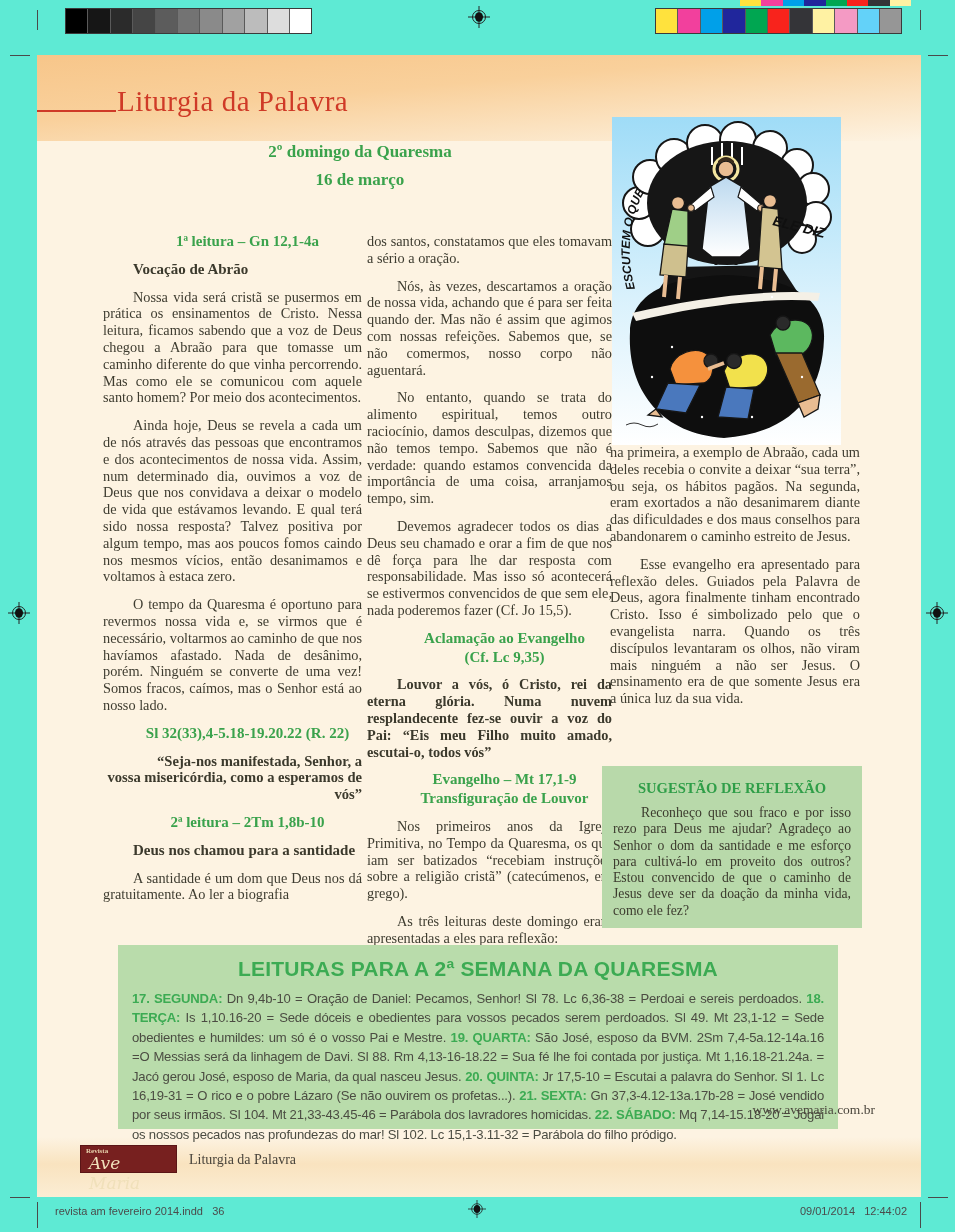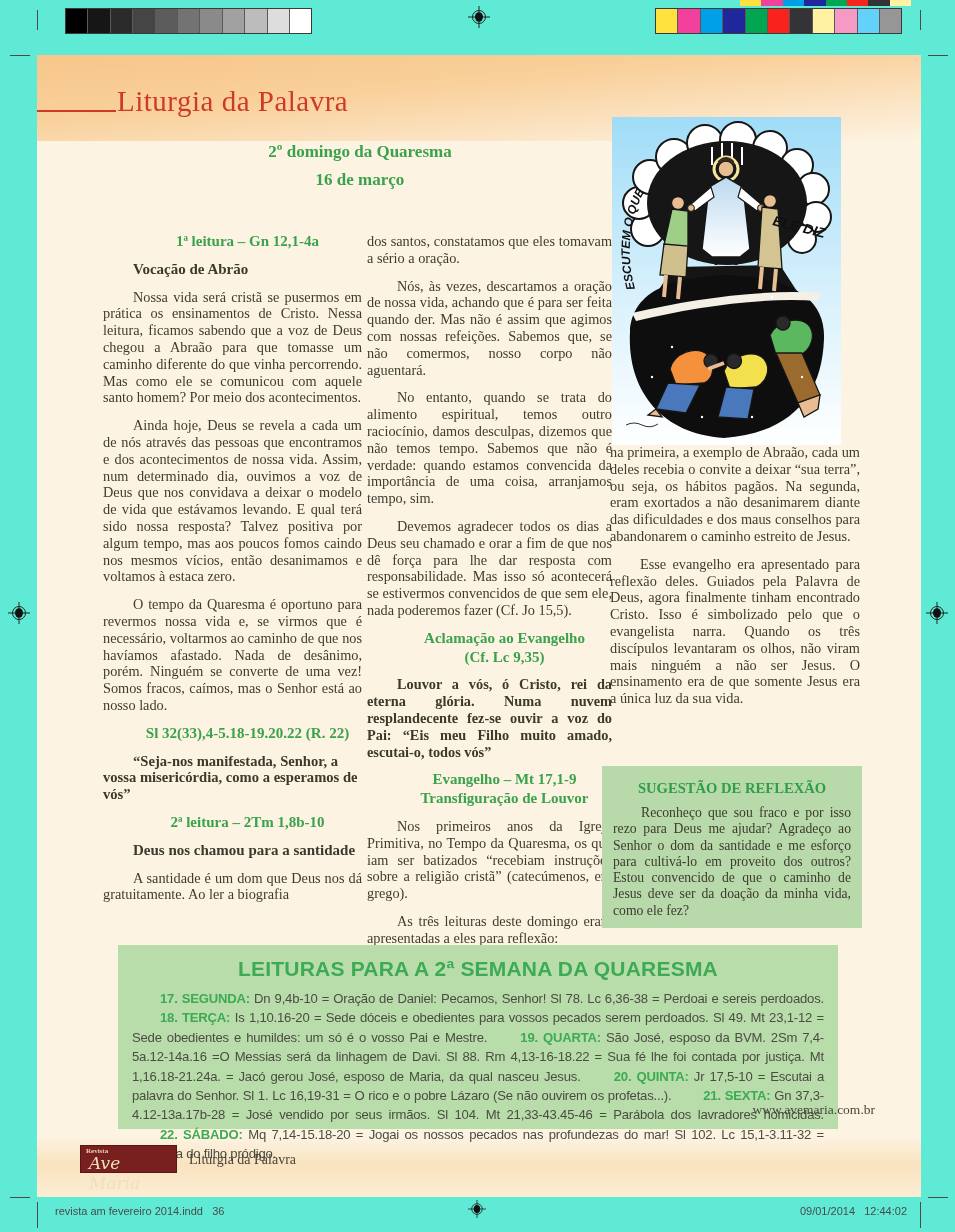--- a/index.html
+++ b/index.html
@@ -27,32 +27,32 @@
   .heads .h1{font-size:19px;letter-spacing:.3px;}
   .heads .h2{font-size:17px;margin-top:9px;}
   .heads .h3{font-size:17px;margin-top:8px;}
   
   .col{position:absolute;font-size:14.3px;line-height:16.8px;color:#3e3c30;text-align:justify;}
   .col p{margin:0 0 11px 0;text-indent:30px;}
   .col p.cont{text-indent:0;}
   .hg{color:#3aa24c;font-weight:bold;text-align:center;font-size:15px;margin:0 0 8px 0;text-indent:0;}
   .hg.tight{margin-bottom:2px;}
   .hb{color:#3b392c;font-weight:bold;text-align:left;font-size:15px;margin:0 0 10px 0;text-indent:0;}
-  .quote{color:#3b392c;font-weight:bold;text-align:left;font-size:14.6px;margin:0 0 20px 0;text-indent:0;}
+  .quote{color:#3b392c;font-weight:bold;text-align:right;font-size:14.6px;margin:0 0 20px 0;text-indent:0;}
   .bq{font-weight:bold;color:#3b392c;}
   .gap{margin-top:17px;}
   
   .reflect{position:absolute;left:565px;top:711px;width:260px;height:162px;background:#b8d9aa;}
   .reflect .rt{color:#2f9e48;font-weight:bold;text-align:center;font-size:14.6px;margin:14px 0 8px 0;}
   .reflect .rb{font-size:13.7px;line-height:16.3px;color:#3c3b2e;text-align:justify;padding:0 11px;text-indent:28px;}
   .readings{position:absolute;left:81px;top:890px;width:720px;height:184px;background:#b9dcab;
             font-family:"Liberation Sans",sans-serif;}
   .readings .lt{color:#3cab53;font-weight:bold;text-align:center;font-size:21px;margin:12px 0 8px 0;letter-spacing:.2px;}
   .readings .lb{font-size:13.1px;line-height:19.4px;color:#4b4c42;text-align:justify;padding:0 14px;letter-spacing:-.2px;}
-  .readings .day{color:#3cab53;font-weight:bold;margin-left:28px;}
+  .readings .day{color:#3cab53;font-weight:bold;}
   
   .logo{position:absolute;left:43px;top:1090px;width:97px;height:28px;background:#77201f;
         border:1px solid #5a1516;box-sizing:border-box;}
   .logo .lr{position:absolute;left:5px;top:1px;font-size:7px;color:#e8d4ae;font-weight:bold;}
   .logo .lm{position:absolute;left:8px;top:7px;font-size:17px;font-style:italic;color:#f0e0ba;
             font-family:"DejaVu Serif",serif;}
   .footlabel{position:absolute;left:152px;top:1097px;font-size:14px;color:#48433a;}
   .footurl{position:absolute;right:46px;top:1047px;font-size:13.5px;color:#4a453c;}
   .illo{position:absolute;left:575px;top:62px;width:229px;height:328px;}
 </style>

